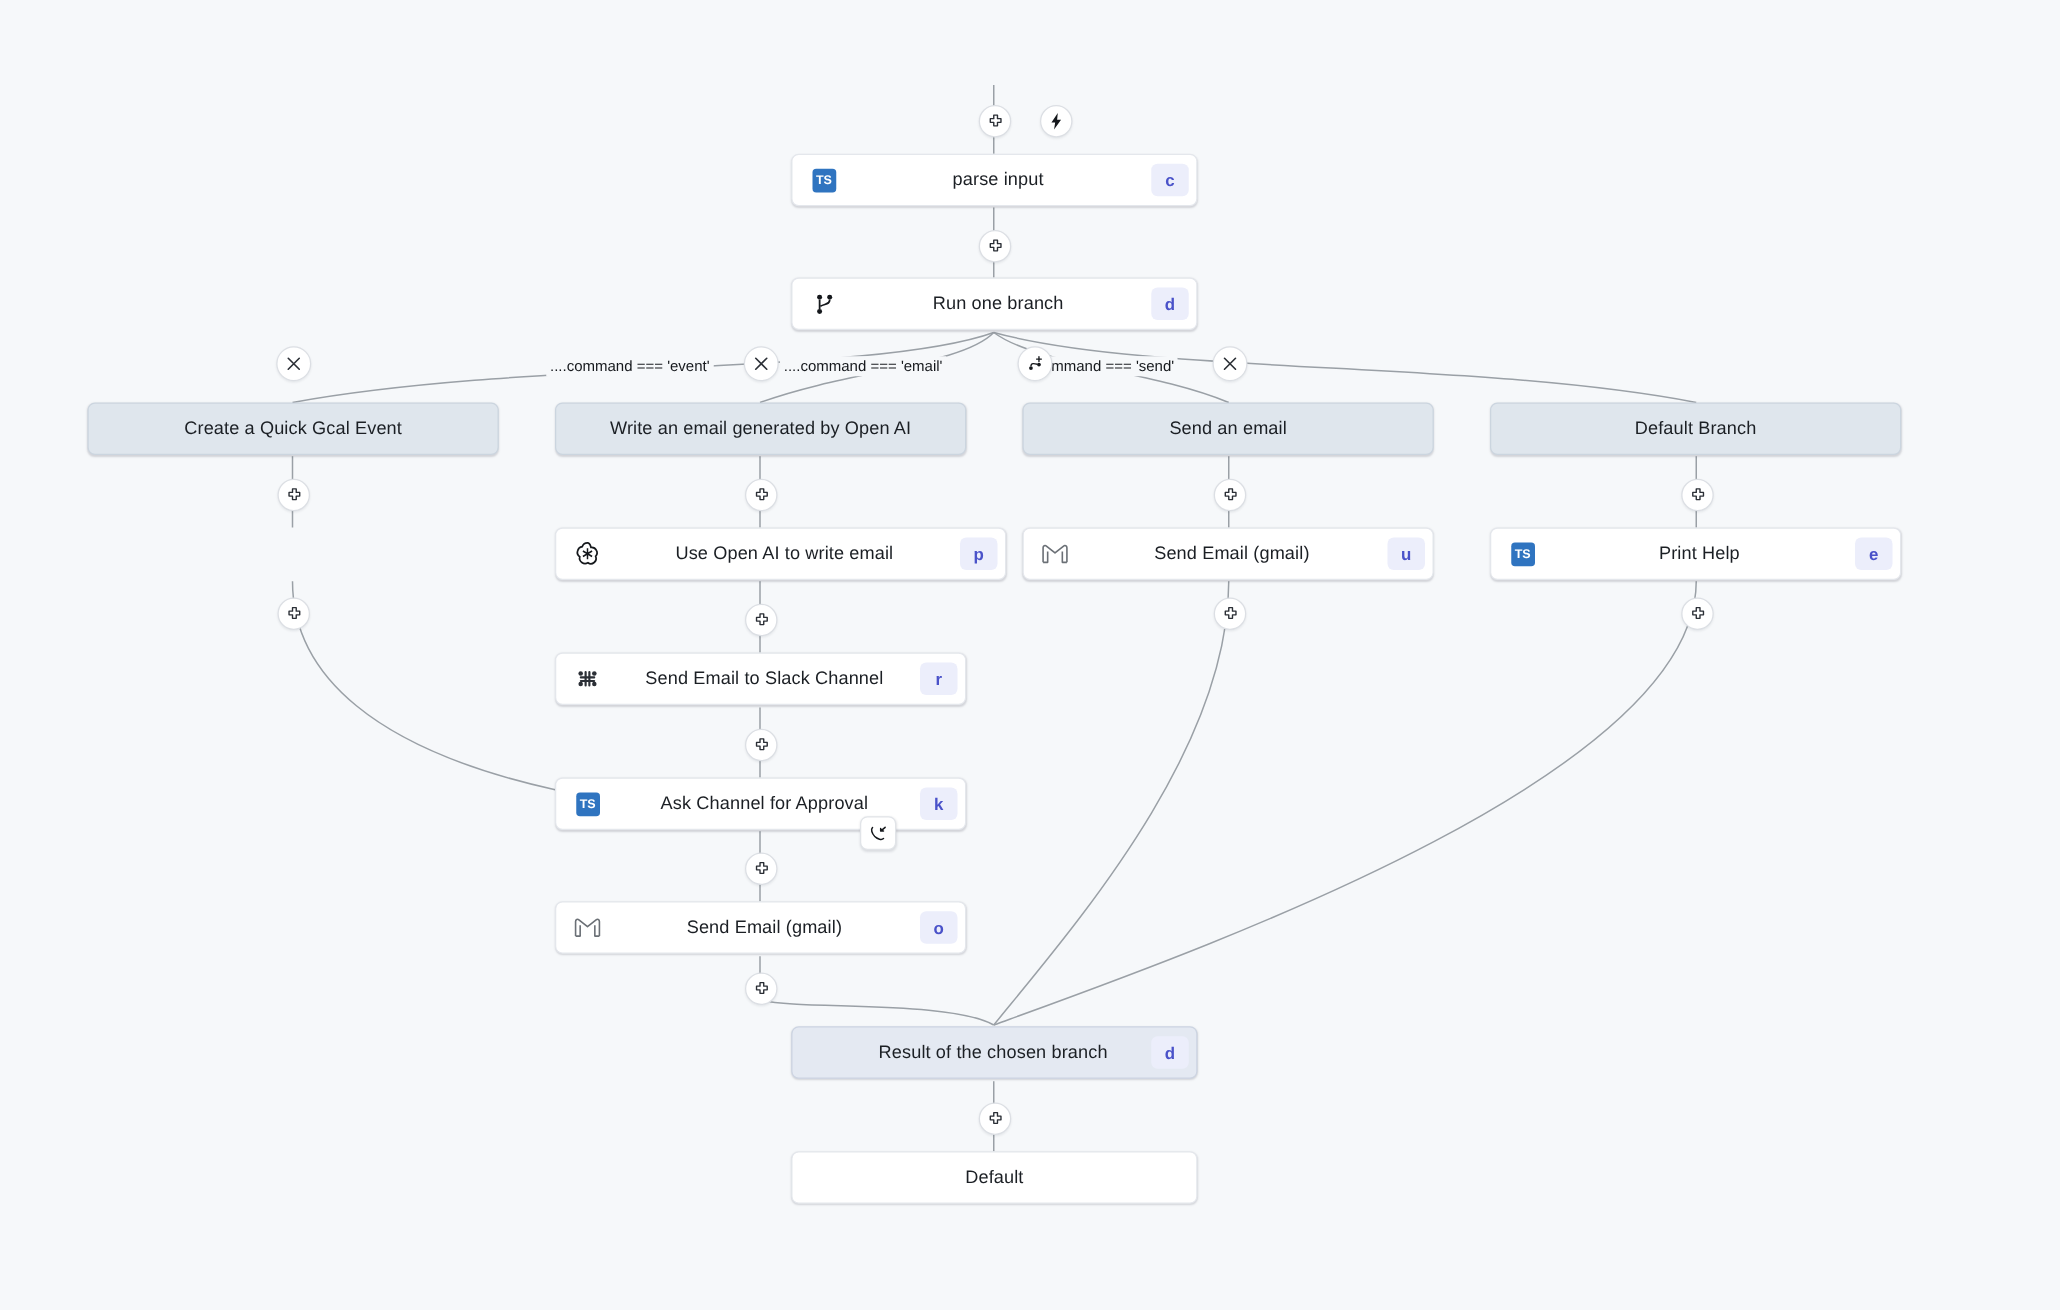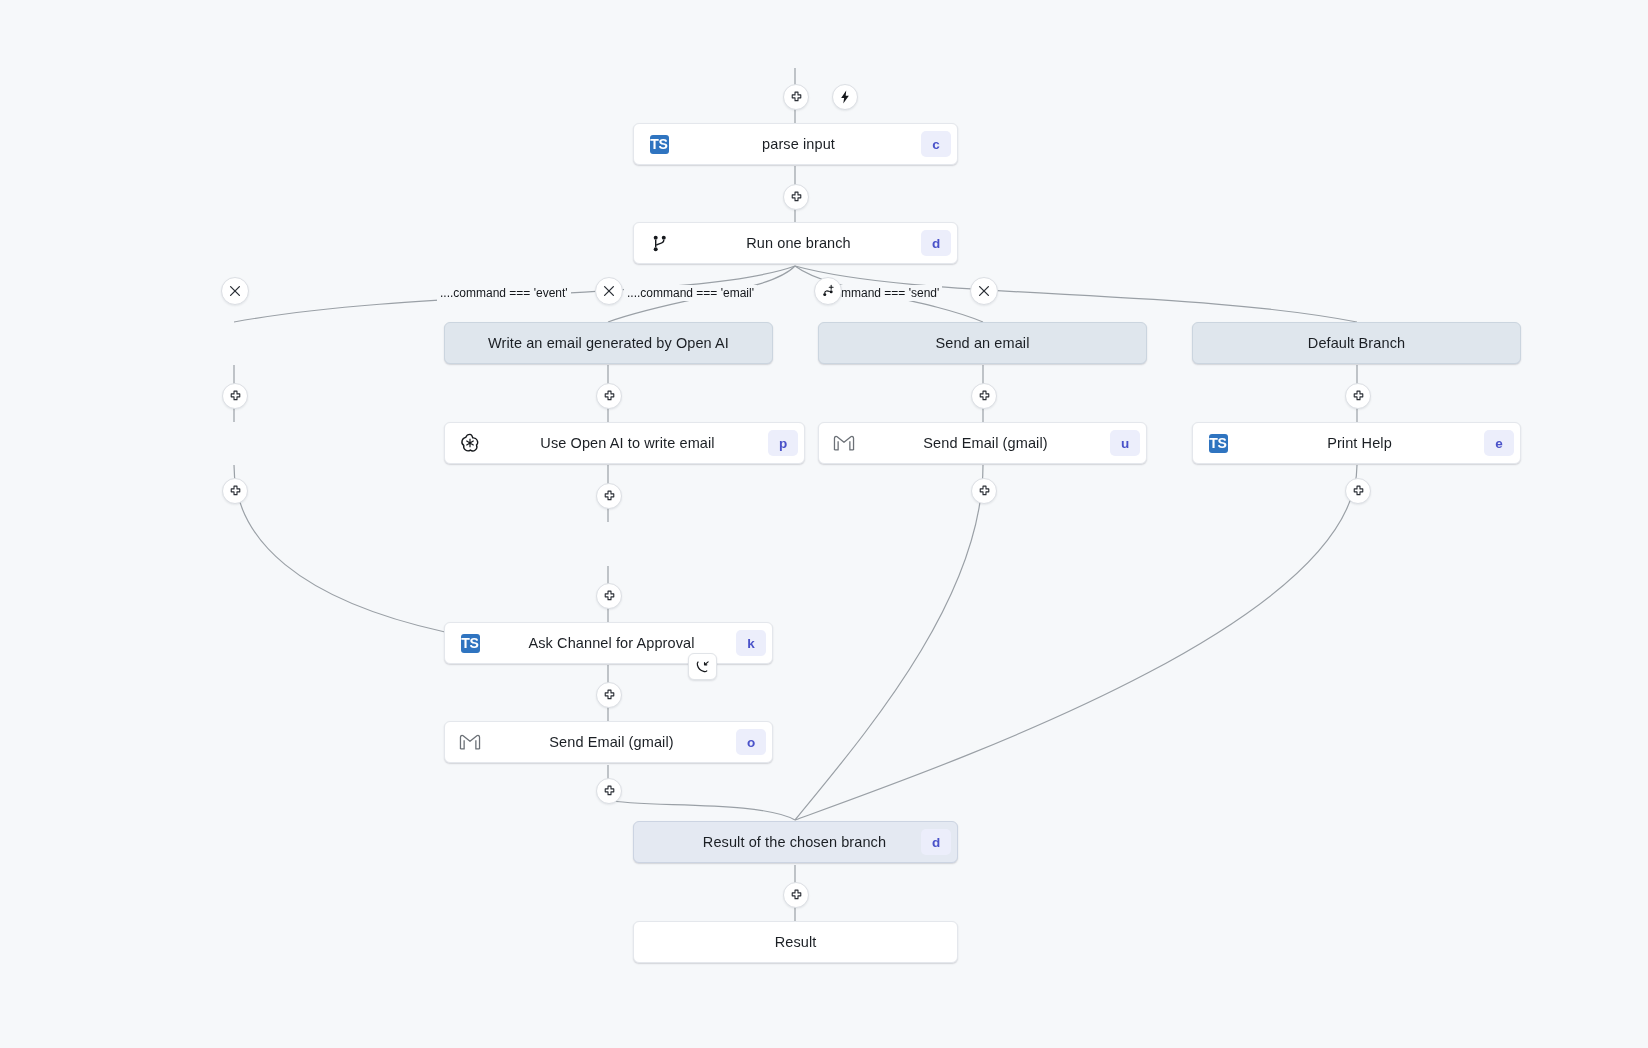--- a/index.html
+++ b/index.html
@@ -136,21 +136,21 @@
     align-items: center;
     justify-content: center;
     z-index: 8;
   }
 
   .ts-badge {
     width: 19px; height: 19px;
     border-radius: 3px;
     background: #2f74c0;
     color: #ffffff;
-    font-size: 14px;
+    font-size: 10px;
     font-weight: 700;
     display: flex;
     align-items: center;
     justify-content: center;
     letter-spacing: -.2px;
   }
 </style>
 </head>
 <body>
 
@@ -251,20 +251,23 @@
     </svg>
   </div>
   <div class="cond" style="left:812px; top:285px;">....command === 'send'</div>
 
   <div class="xbtn" style="left:970px; top:277px;">
     <svg width="12" height="12" viewBox="0 0 12 12">
       <path d="M1.6 1.6 L10.4 10.4 M10.4 1.6 L1.6 10.4" stroke="#2b2f36" stroke-width="1.3" stroke-linecap="round"></path>
     </svg>
   </div>
 
+  <div class="node term branch-head" style="left:70px; top:322px; width:329px;">
+    <span class="label">Create a Quick Gcal Event</span>
+  </div>
   <div class="node term branch-head" style="left:818px; top:322px; width:329px;">
     <span class="label">Send an email</span>
   </div>
   <div class="node term branch-head" style="left:444px; top:322px; width:329px;">
     <span class="label">Write an email generated by Open AI</span>
   </div>
   <div class="node term branch-head" style="left:1192px; top:322px; width:329px;">
     <span class="label">Default Branch</span>
   </div>
 
@@ -304,20 +307,38 @@
     </span>
     <span class="label">Use Open AI to write email</span>
     <span class="key">p</span>
   </div>
   <div class="plus" style="left:596px; top:483px;">
     <svg width="13" height="13" viewBox="0 0 14 14">
       <path d="M5.4 1.2h3.2v3.0h3.0v3.2h-3.0v3.0H5.4v-3.0H2.4V4.2h3.0z" fill="none" stroke="#2b2f36" stroke-width="1.2" stroke-linejoin="round"></path>
     </svg>
   </div>
 
+  <div class="node" style="left:444px; top:522px; width:329px;">
+    <span class="ico">
+      <svg width="20" height="20" viewBox="0 0 22 22">
+        <g fill="#2b2f36">
+          <rect x="4.2" y="8.8" width="13.6" height="1.9" rx=".9"></rect>
+          <rect x="4.2" y="12.0" width="13.6" height="1.9" rx=".9"></rect>
+          <rect x="8.4" y="4.2" width="1.9" height="13.6" rx=".9"></rect>
+          <rect x="11.7" y="4.2" width="1.9" height="13.6" rx=".9"></rect>
+          <circle cx="5.0" cy="6.4" r="2.0"></circle>
+          <circle cx="17.0" cy="6.4" r="2.0"></circle>
+          <circle cx="5.0" cy="15.6" r="2.0"></circle>
+          <circle cx="17.0" cy="15.6" r="2.0"></circle>
+        </g>
+      </svg>
+    </span>
+    <span class="label">Send Email to Slack Channel</span>
+    <span class="key">r</span>
+  </div>
   <div class="plus" style="left:596px; top:583px;">
     <svg width="13" height="13" viewBox="0 0 14 14">
       <path d="M5.4 1.2h3.2v3.0h3.0v3.2h-3.0v3.0H5.4v-3.0H2.4V4.2h3.0z" fill="none" stroke="#2b2f36" stroke-width="1.2" stroke-linejoin="round"></path>
     </svg>
   </div>
 
   <div class="node" style="left:444px; top:622px; width:329px;">
     <span class="ico">
       <span class="ts-badge">TS</span>
     </span>
@@ -386,16 +407,16 @@
     <span class="label">Result of the chosen branch</span>
     <span class="key">d</span>
   </div>
   <div class="plus" style="left:783px; top:882px;">
     <svg width="13" height="13" viewBox="0 0 14 14">
       <path d="M5.4 1.2h3.2v3.0h3.0v3.2h-3.0v3.0H5.4v-3.0H2.4V4.2h3.0z" fill="none" stroke="#2b2f36" stroke-width="1.2" stroke-linejoin="round"></path>
     </svg>
   </div>
 
   <div class="node result-end" style="left:633px; top:921px; width:325px; justify-content:center;">
-    <span class="label">Result</span>
+    <span class="label">Default</span>
   </div>
 
 </div>
 
 </body></html>

